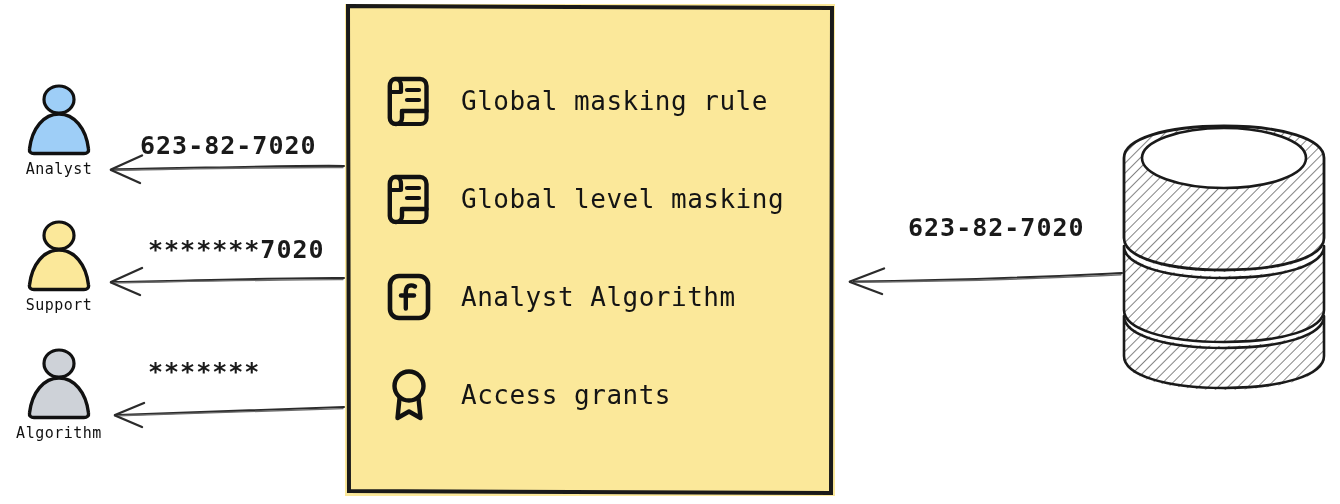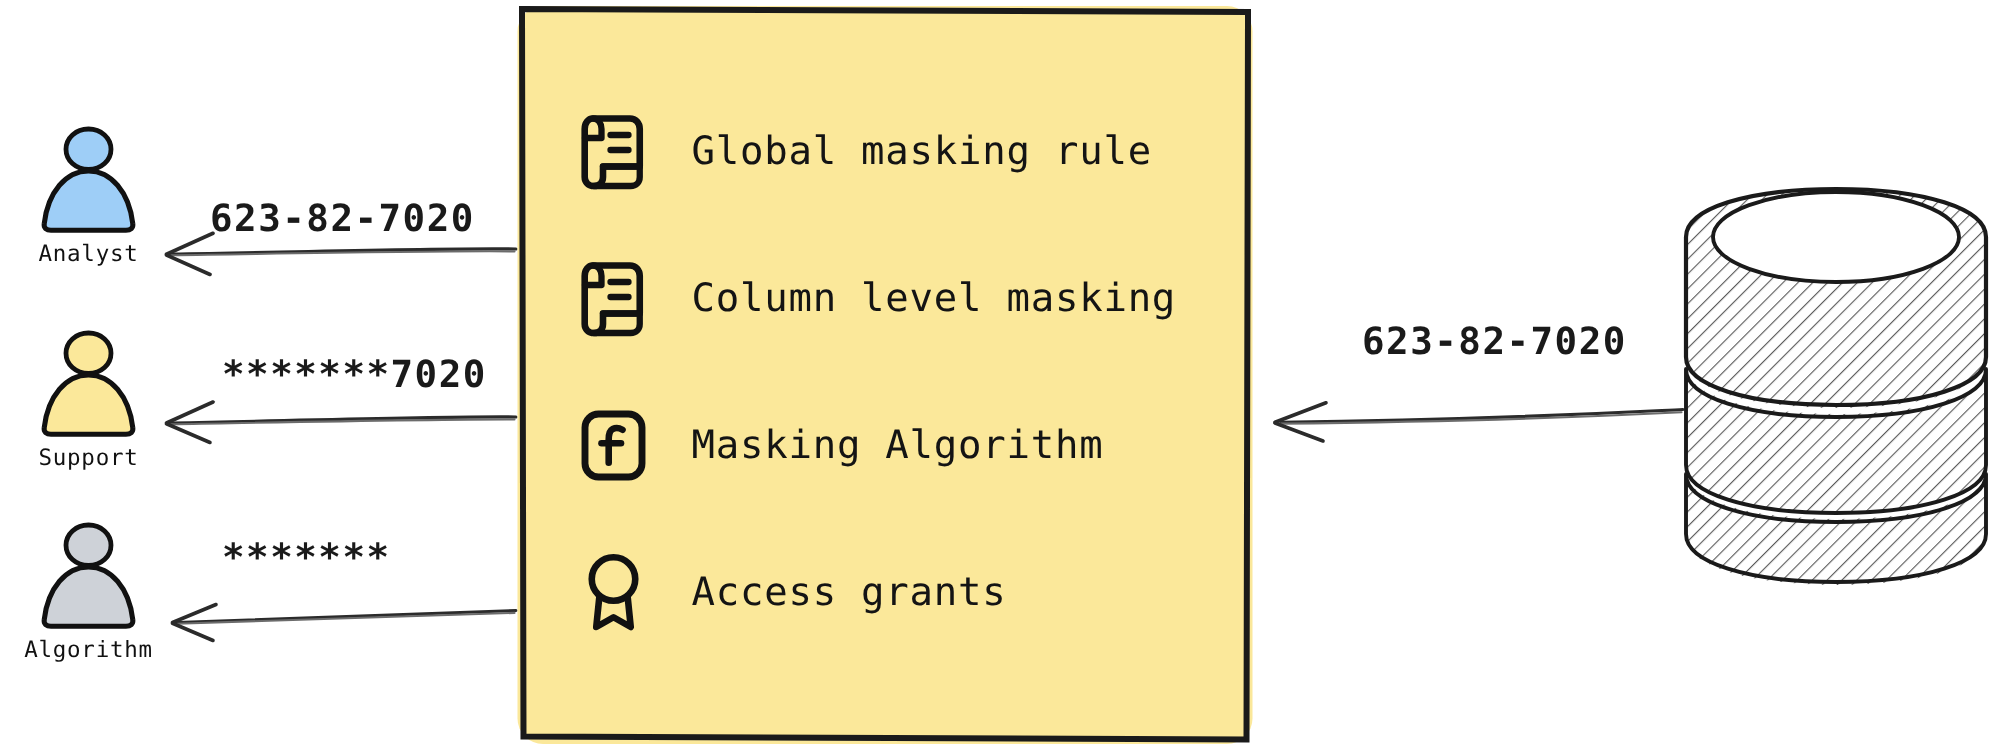--- a/index.html
+++ b/index.html
@@ -56,21 +56,20 @@
 
   
   #policy-panel {
     position: absolute;
     left: 345px;
     top: 4px;
     width: 490px;
     height: 492px;
     background: #fbe89a;
     box-sizing: border-box;
-    border-radius: 17px;
   }
   #policy-panel .panel-edge {
     position: absolute;
     left: 0;
     top: 0;
     width: 100%;
     height: 100%;
     pointer-events: none;
   }
   .policy-list {
@@ -194,32 +193,32 @@
         <span class="policy-icon">
           <svg width="46" height="52" viewBox="0 0 46 52">
             <path d="M9 4 L34 4 C37.8 4 40.5 7 40.5 11 L40.5 36 L16 36 L16 43 C16 46.6 13.4 49 10 49
                      C6.4 49 3.8 46.6 3.8 43 L3.8 11 C3.8 7 6.2 4 9 4 Z" fill="none" stroke="#111" stroke-width="4.4" stroke-linejoin="round" stroke-linecap="round"></path>
             <path d="M9.5 4 C12.8 4 15 7.2 15 11 L15 17 L4 17" fill="none" stroke="#111" stroke-width="4.2" stroke-linejoin="round" stroke-linecap="round"></path>
             <line x1="21" y1="15" x2="33" y2="15" stroke="#111" stroke-width="4.2" stroke-linecap="round"></line>
             <line x1="21" y1="25" x2="33" y2="25" stroke="#111" stroke-width="4.2" stroke-linecap="round"></line>
             <path d="M16 36 L40.5 36 L40.5 43 C40.5 46.6 38 49 34.5 49 L10 49" fill="none" stroke="#111" stroke-width="4.2" stroke-linejoin="round" stroke-linecap="round"></path>
           </svg>
         </span>
-        <span class="policy-text">Column level masking</span>
+        <span class="policy-text">Global level masking</span>
       </div>
 
       <div class="policy-item">
         <span class="policy-icon">
           <svg width="46" height="50" viewBox="0 0 46 50">
             <rect x="4" y="4" width="38" height="42" rx="9" ry="9" fill="none" stroke="#111" stroke-width="4.6"></rect>
             <path d="M29 14.5 C29 14.5 25.5 12.5 22.5 14 C20 15.2 19.8 18.6 19.8 21 L19.8 36.5" fill="none" stroke="#111" stroke-width="4.4" stroke-linecap="round"></path>
             <line x1="15" y1="23.5" x2="28" y2="23.5" stroke="#111" stroke-width="4.4" stroke-linecap="round"></line>
           </svg>
         </span>
-        <span class="policy-text">Masking Algorithm</span>
+        <span class="policy-text">Analyst Algorithm</span>
       </div>
 
       <div class="policy-item">
         <span class="policy-icon">
           <svg width="46" height="56" viewBox="0 0 46 56">
             <circle cx="23" cy="19" r="14.5" fill="none" stroke="#111" stroke-width="4.4"></circle>
             <path d="M13.6 30.5 L11.5 51 L23 44.5 L34.5 51 L32.4 30.5" fill="none" stroke="#111" stroke-width="4.4" stroke-linejoin="round" stroke-linecap="round"></path>
           </svg>
         </span>
         <span class="policy-text">Access grants</span>

